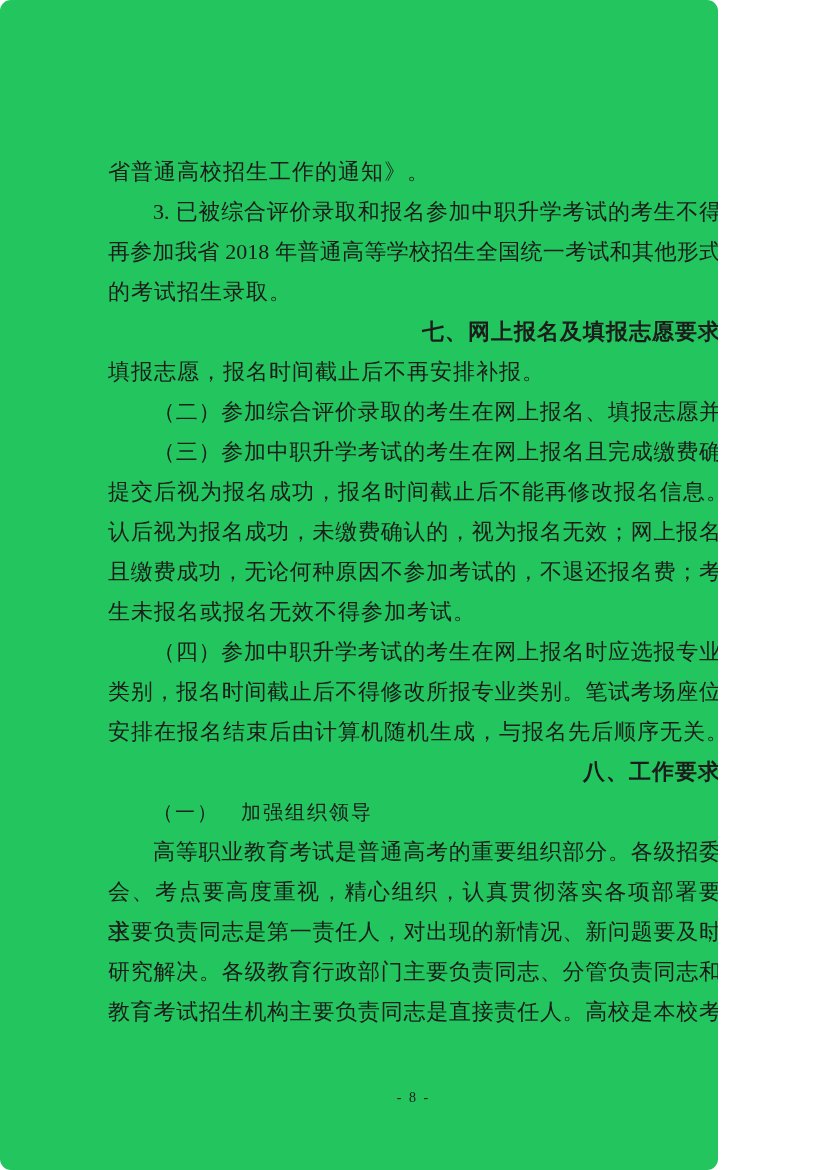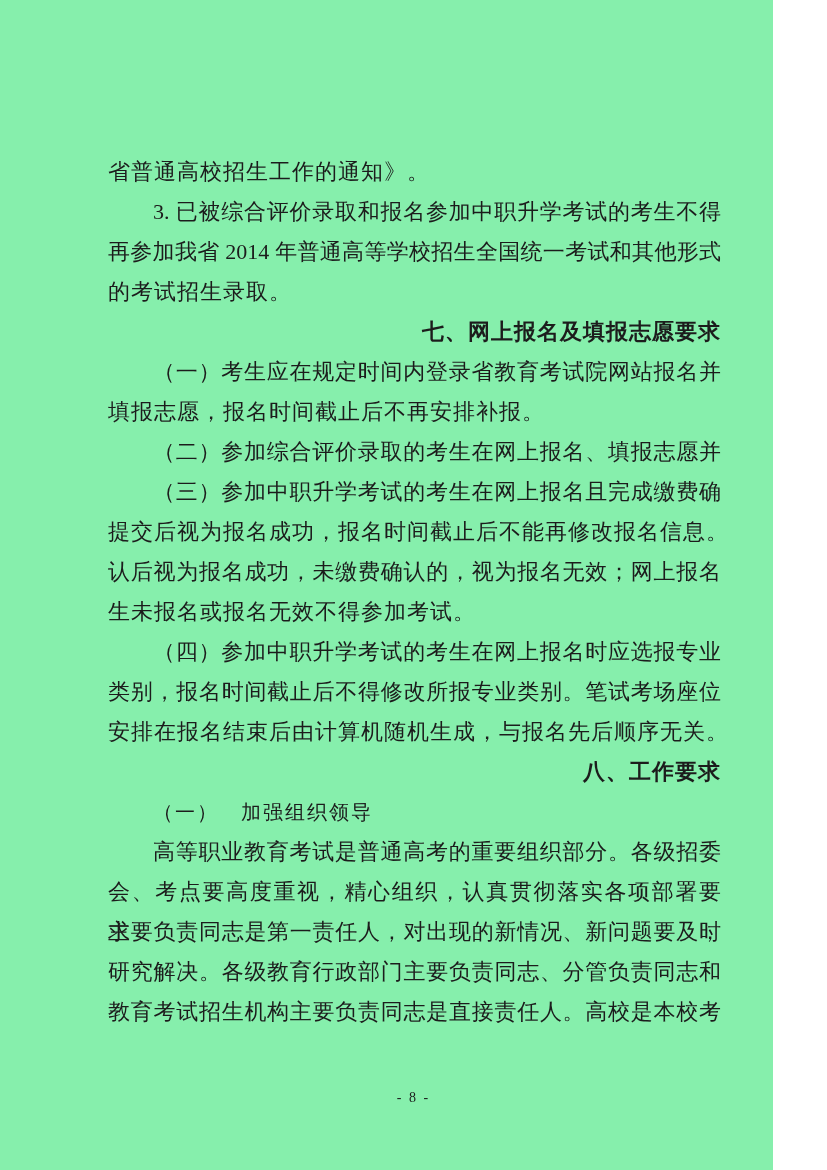--- a/index.html
+++ b/index.html
@@ -2,26 +2,27 @@
 <html><head>
 <meta charset="utf-8">
 <style>
   html, body {
     margin: 0;
     padding: 0;
     background: #ffffff;
   }
   .page {
     position: relative;
-    width: 773px;
+    width: 718px;
     height: 1170px;
-    background: #86efac;
+    background: #22c55e;
     overflow: hidden;
     font-family: "Liberation Serif", "DejaVu Serif", serif;
     color: #1c1c1c;
+    border-radius: 11px;
   }
   .content {
     position: absolute;
     left: 108px;
     top: 152px;
     width: 613px;
   }
   .line {
     height: 40px;
     line-height: 40px;
@@ -63,29 +64,29 @@
     color: #1c1c1c;
   }
 </style>
 </head>
 <body>
 
 <div class="page">
   <div class="content">
     <div class="line">省普通高校招生工作的通知》。</div>
     <div class="line j ind">3. 已被综合评价录取和报名参加中职升学考试的考生不得</div>
-    <div class="line j">再参加我省 2014 年普通高等学校招生全国统一考试和其他形式</div>
+    <div class="line j">再参加我省 2018 年普通高等学校招生全国统一考试和其他形式</div>
     <div class="line">的考试招生录取。</div>
     <div class="line h1 ind">七、网上报名及填报志愿要求</div>
-    <div class="line j ind">（一）考生应在规定时间内登录省教育考试院网站报名并</div>
     <div class="line">填报志愿，报名时间截止后不再安排补报。</div>
     <div class="line j ind">（二）参加综合评价录取的考生在网上报名、填报志愿并</div>
     <div class="line j ind">（三）参加中职升学考试的考生在网上报名且完成缴费确</div>
     <div class="line">提交后视为报名成功，报名时间截止后不能再修改报名信息。</div>
     <div class="line j">认后视为报名成功，未缴费确认的，视为报名无效；网上报名</div>
+    <div class="line j">且缴费成功，无论何种原因不参加考试的，不退还报名费；考</div>
     <div class="line">生未报名或报名无效不得参加考试。</div>
     <div class="line j ind">（四）参加中职升学考试的考生在网上报名时应选报专业</div>
     <div class="line j">类别，报名时间截止后不得修改所报专业类别。笔试考场座位</div>
     <div class="line">安排在报名结束后由计算机随机生成，与报名先后顺序无关。</div>
     <div class="line h1 ind">八、工作要求</div>
     <div class="line kai ind">（一）　加强组织领导</div>
     <div class="line j ind">高等职业教育考试是普通高考的重要组织部分。各级招委</div>
     <div class="line j">会、考点要高度重视，精心组织，认真贯彻落实各项部署要求，</div>
     <div class="line j">主要负责同志是第一责任人，对出现的新情况、新问题要及时</div>
     <div class="line j">研究解决。各级教育行政部门主要负责同志、分管负责同志和</div>

